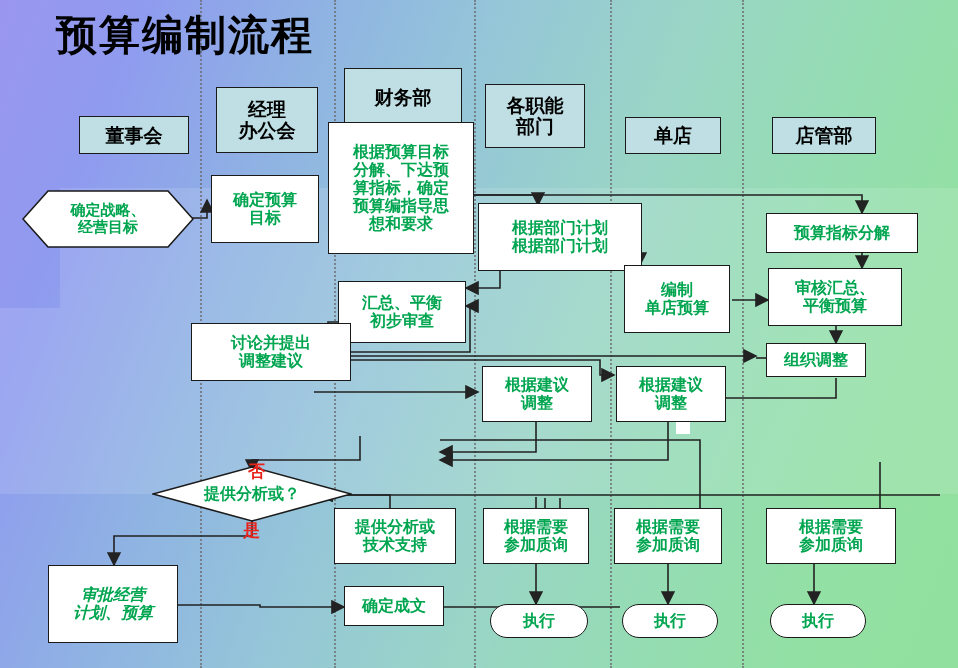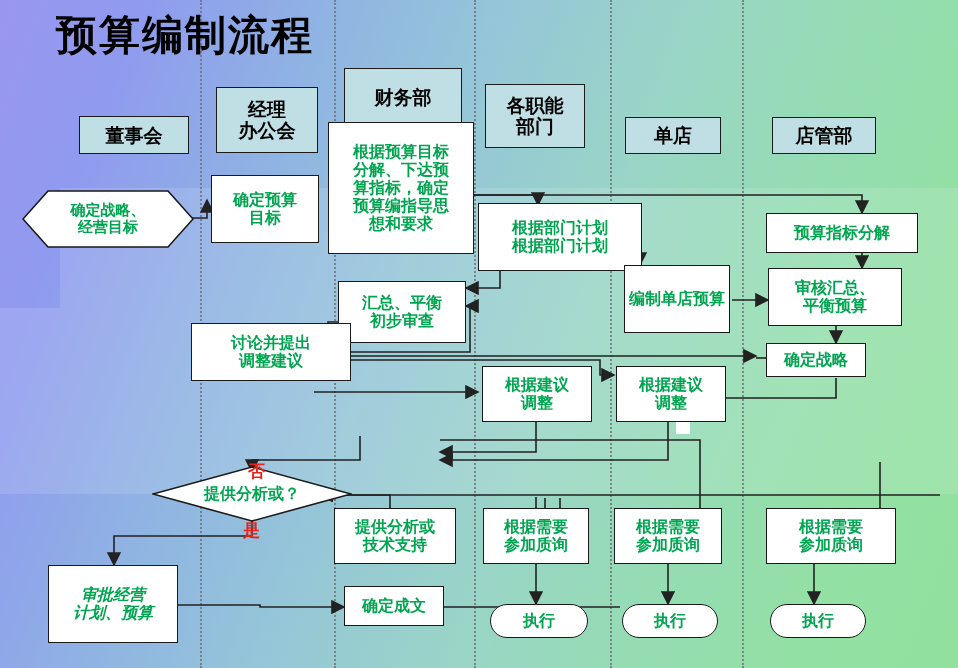--- a/index.html
+++ b/index.html
@@ -190,42 +190,42 @@
 
   <div class="node" style="left:478px;top:203px;width:164px;height:68px;font-size:16px;flex-direction:column;">
     <span>根据部门计划</span>
     <span>根据部门计划</span>
   </div>
 
   <div class="node" style="left:766px;top:213px;width:152px;height:40px;font-size:16px;">
     <span>预算指标分解</span>
   </div>
 
-  <div class="node" style="left:624px;top:265px;width:106px;height:68px;font-size:16px;flex-direction:row;">
+  <div class="node" style="left:624px;top:265px;width:106px;height:68px;font-size:16px;flex-direction:column;">
     <span>编制</span>
     <span>单店预算</span>
   </div>
 
   <div class="node" style="left:768px;top:268px;width:134px;height:58px;font-size:16px;flex-direction:column;">
     <span>审核汇总、</span>
     <span>平衡预算</span>
   </div>
 
   <div class="node" style="left:338px;top:281px;width:128px;height:62px;font-size:16px;flex-direction:column;">
     <span>汇总、平衡</span>
     <span>初步审查</span>
   </div>
 
   <div class="node" style="left:155px;top:323px;width:160px;height:58px;font-size:16px;flex-direction:column;margin-left:36px;">
     <span>讨论并提出</span>
     <span>调整建议</span>
   </div>
 
   <div class="node" style="left:766px;top:343px;width:100px;height:34px;font-size:16px;">
-    <span>确定战略</span>
+    <span>组织调整</span>
   </div>
 
   <div class="node" style="left:482px;top:366px;width:110px;height:56px;font-size:16px;flex-direction:column;">
     <span>根据建议</span>
     <span>调整</span>
   </div>
 
   <div class="node" style="left:616px;top:366px;width:110px;height:56px;font-size:16px;flex-direction:column;">
     <span>根据建议</span>
     <span>调整</span>

